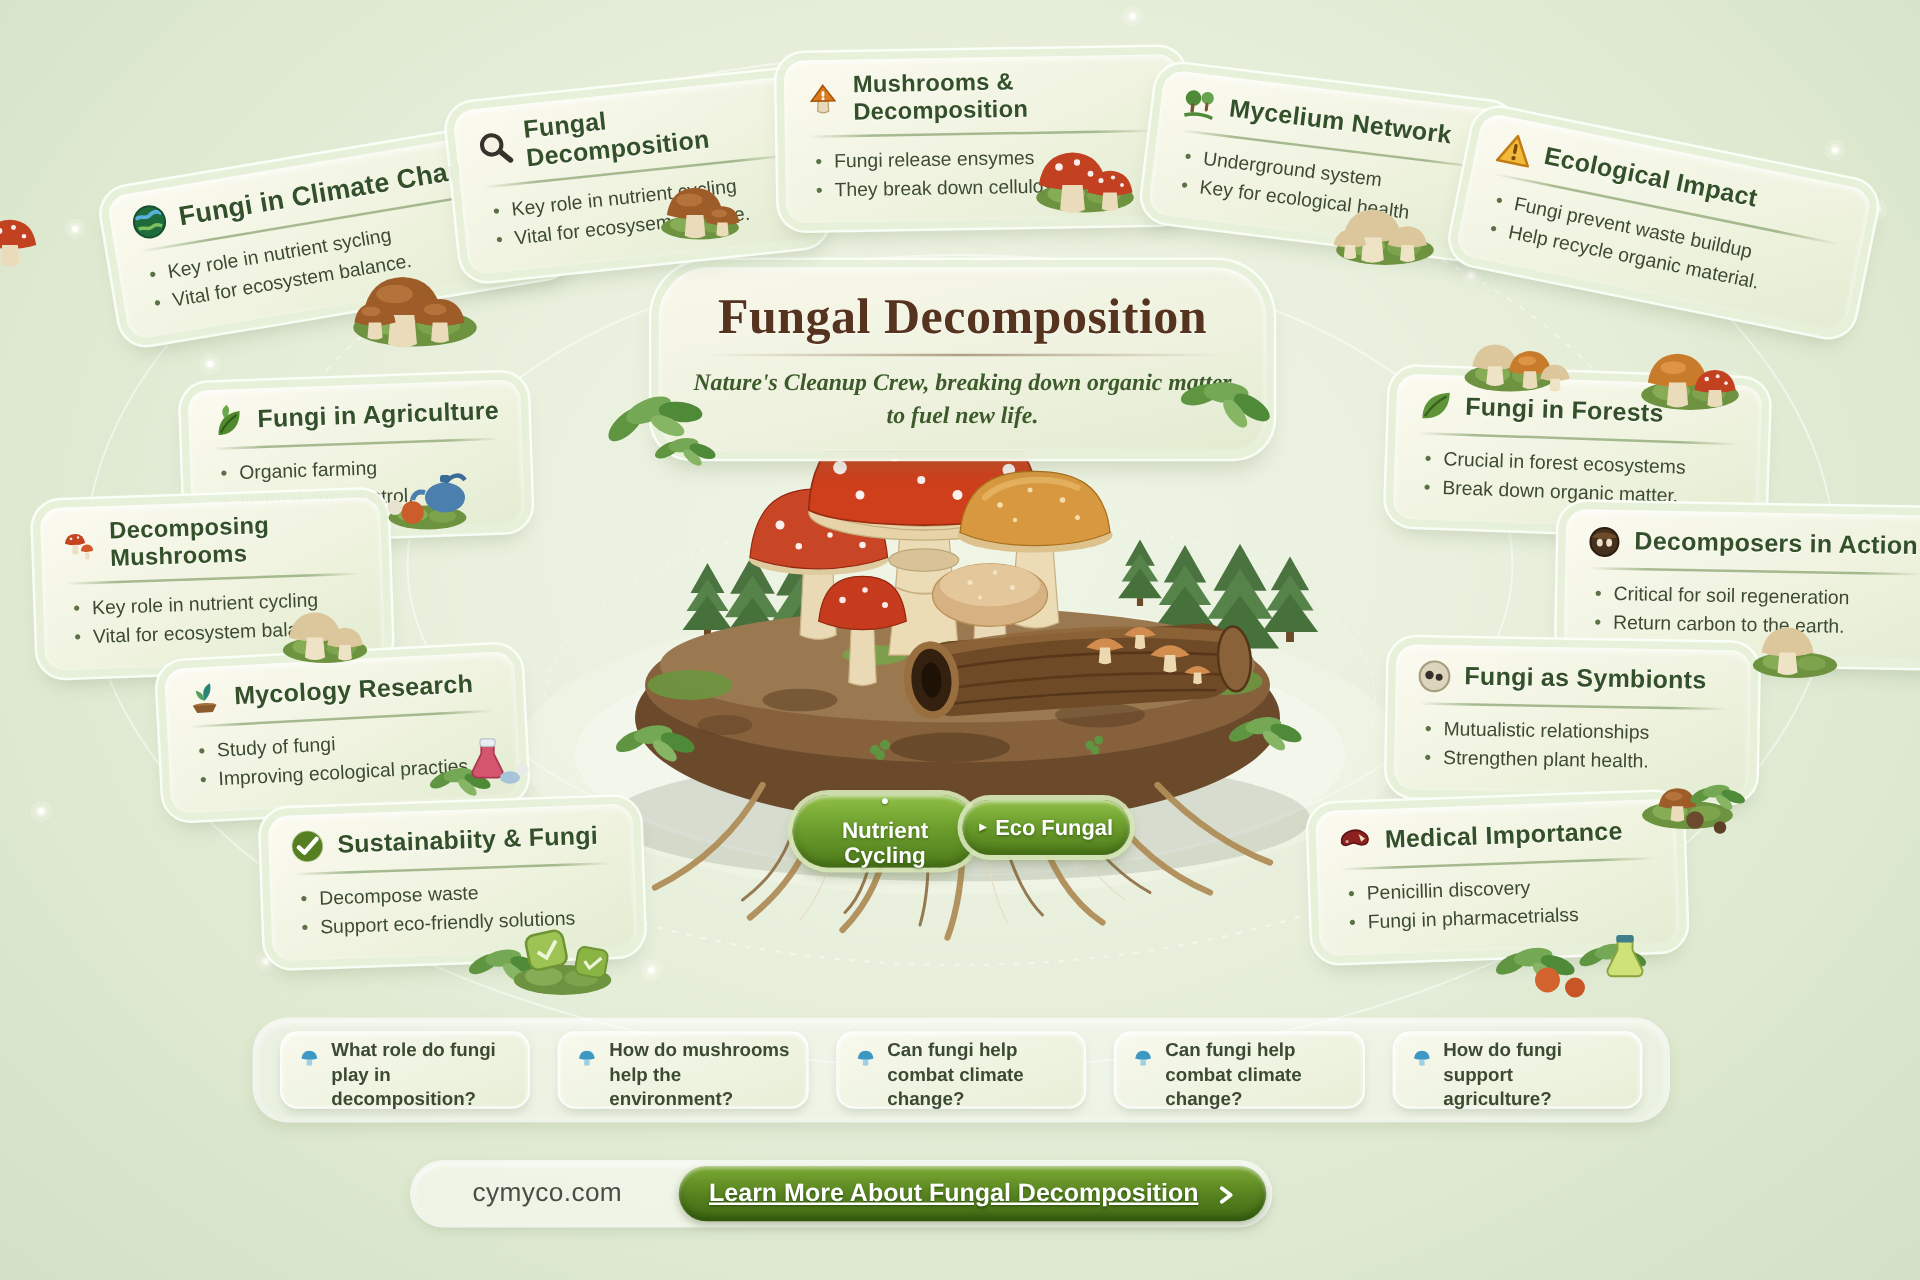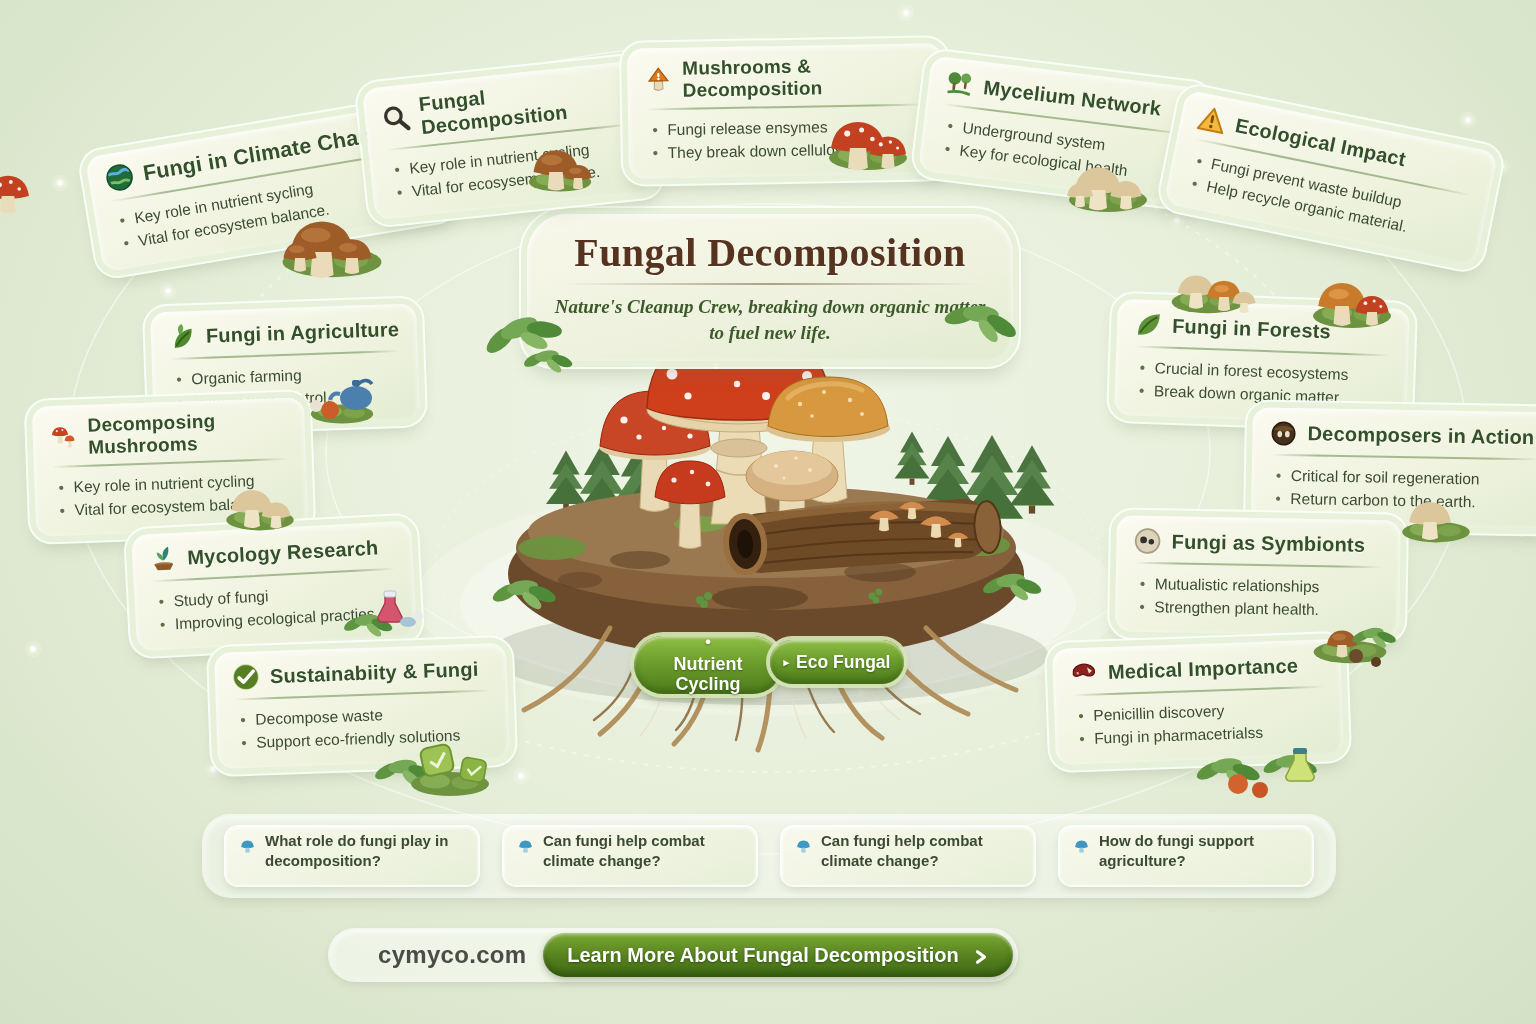--- a/index.html
+++ b/index.html
@@ -59,26 +59,26 @@
     background:linear-gradient(160deg,#f8f9ed,#e7efd7);box-sizing:border-box;
     box-shadow:0 0 0 2px rgba(255,255,255,.9),0 4px 8px rgba(100,120,80,.22), inset 0 1px 3px rgba(255,255,255,.9);}
   .q-icon{width:19px;height:19px;flex:0 0 auto;align-self:flex-start;margin-top:6px;}
   .q-icon svg{width:100%;height:100%;}
   .q-text{font-size:15px;font-weight:700;color:#3c4a33;line-height:1.3;}
 
   
   .footer-bar{position:absolute;z-index:2;left:330px;top:930px;width:686px;height:50px;border-radius:26px;
     background:rgba(252,253,248,.55);display:flex;align-items:center;
     box-shadow:0 0 0 2px rgba(255,255,255,.7), inset 0 2px 6px rgba(255,255,255,.9),0 4px 10px rgba(110,130,90,.2);}
-  .site{margin-left:48px;font-size:24px;font-weight:700;color:#4c4c46;letter-spacing:.3px;}
+  .site{margin-left:48px;font-size:21px;font-weight:400;color:#4c4c46;letter-spacing:.3px;}
   .cta{position:absolute;right:3px;top:3px;bottom:3px;width:470px;display:flex;align-items:center;
     justify-content:center;gap:14px;border-radius:23px;cursor:pointer;color:#fff;font-weight:700;font-size:20px;
     background:linear-gradient(180deg,#7aa933 0%,#55801e 55%,#3f6a14 100%);
     box-shadow:inset 0 2px 3px rgba(255,255,255,.45), inset 0 -4px 6px rgba(20,50,0,.4),0 3px 7px rgba(70,90,40,.35);
-    text-shadow:0 1px 2px rgba(20,50,0,.55);}
+    text-shadow:0 1px 2px rgba(20,50,0,.55);text-decoration:underline;}
   .cta .cta-arrow{width:16px;height:16px;display:inline-block;}
 </style>
 </head>
 <body>
 
 <div id="stage">
 
   <svg id="decor-bg" class="decor" width="1536" height="1024" viewBox="0 0 1536 1024">
     <defs>
       <g id="pine">
@@ -509,20 +509,27 @@
             <path d="M4 12.5 Q5 4.5 12 4.5 Q19 4.5 20 12.5 Q12 15.5 4 12.5 z" fill="#3e98c4"></path>
             <path d="M9.5 13.5 L9 19 Q12 20.6 15 19 L14.5 13.5 z" fill="#9fd0e4"></path>
           </svg></span>
       <span class="q-text">What role do fungi play in decomposition?</span>
     </div>
     <div class="q-card">
       <span class="q-icon"><svg viewBox="0 0 24 24">
             <path d="M4 12.5 Q5 4.5 12 4.5 Q19 4.5 20 12.5 Q12 15.5 4 12.5 z" fill="#3e98c4"></path>
             <path d="M9.5 13.5 L9 19 Q12 20.6 15 19 L14.5 13.5 z" fill="#9fd0e4"></path>
           </svg></span>
+      <span class="q-text">How do mushrooms help the environment?</span>
+    </div>
+    <div class="q-card">
+      <span class="q-icon"><svg viewBox="0 0 24 24">
+            <path d="M4 12.5 Q5 4.5 12 4.5 Q19 4.5 20 12.5 Q12 15.5 4 12.5 z" fill="#3e98c4"></path>
+            <path d="M9.5 13.5 L9 19 Q12 20.6 15 19 L14.5 13.5 z" fill="#9fd0e4"></path>
+          </svg></span>
       <span class="q-text">Can fungi help combat climate change?</span>
     </div>
     <div class="q-card">
       <span class="q-icon"><svg viewBox="0 0 24 24">
             <path d="M4 12.5 Q5 4.5 12 4.5 Q19 4.5 20 12.5 Q12 15.5 4 12.5 z" fill="#3e98c4"></path>
             <path d="M9.5 13.5 L9 19 Q12 20.6 15 19 L14.5 13.5 z" fill="#9fd0e4"></path>
           </svg></span>
       <span class="q-text">Can fungi help combat climate change?</span>
     </div>
     <div class="q-card">

